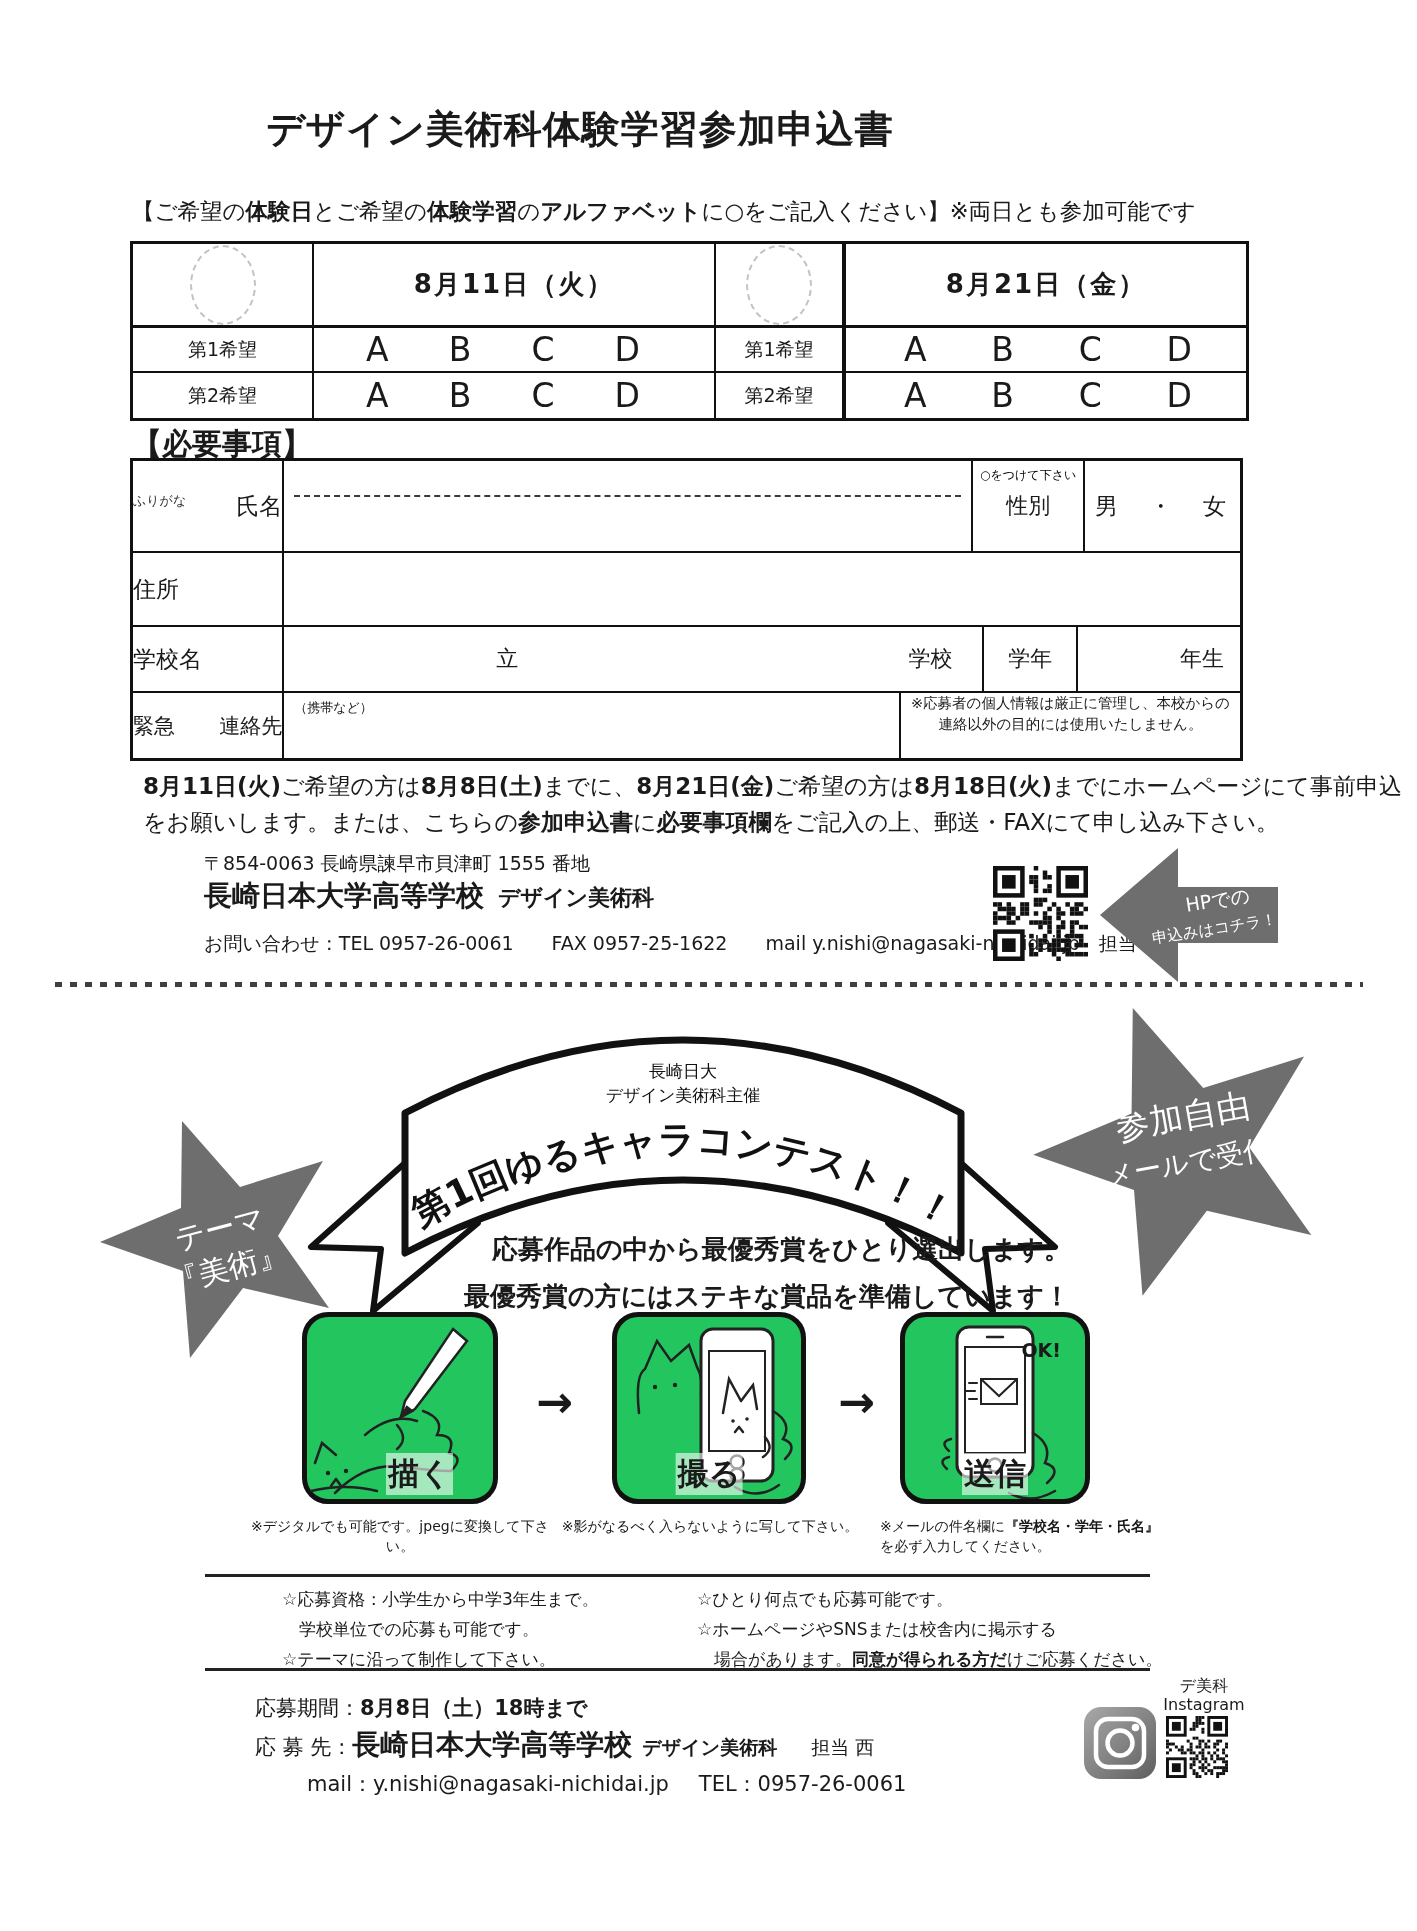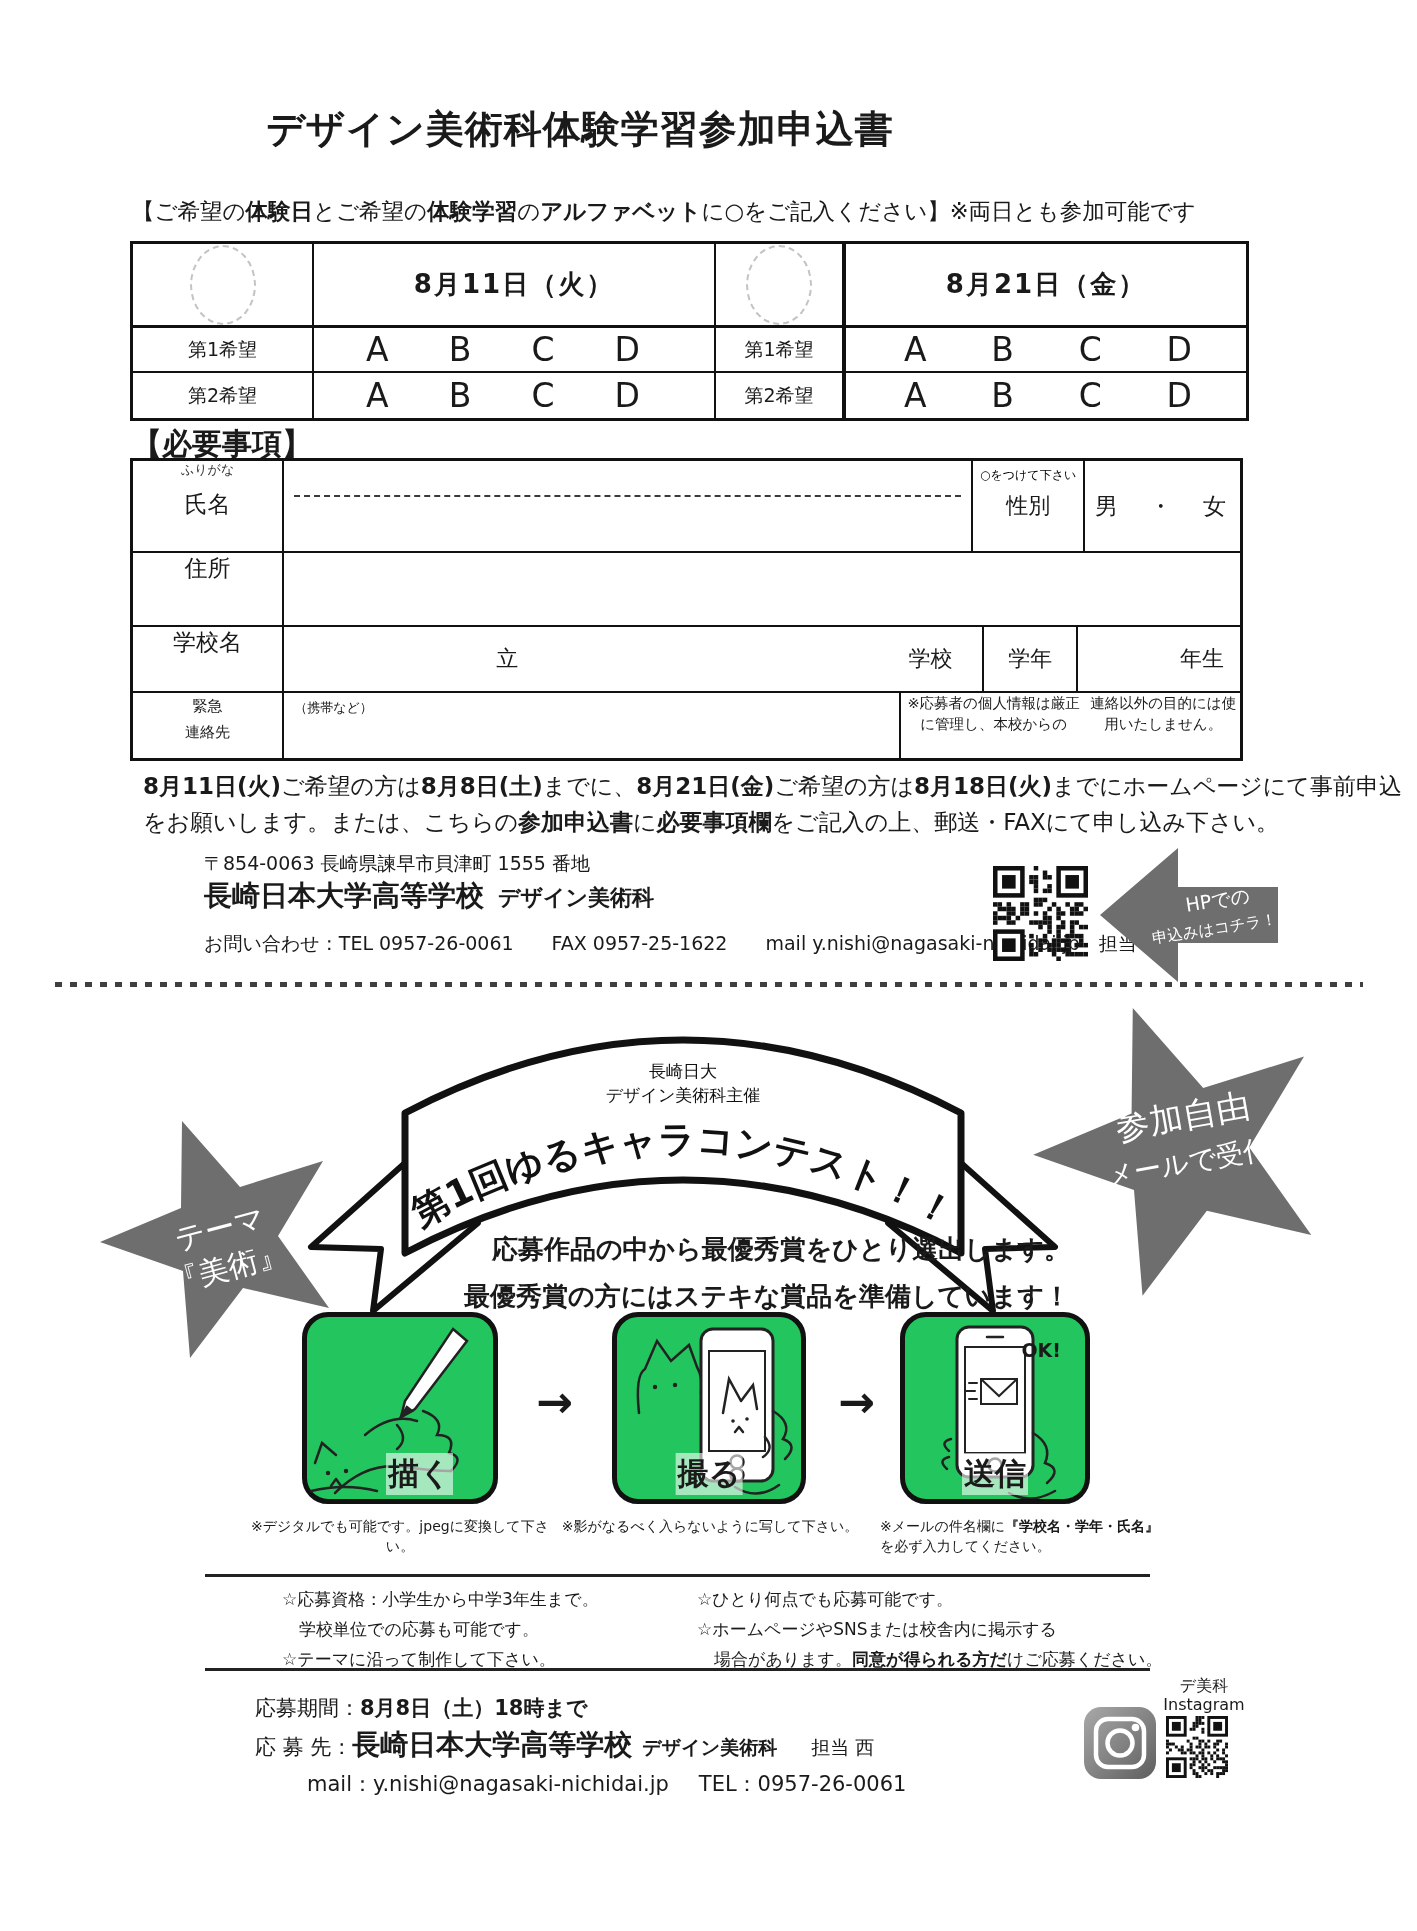--- a/index.html
+++ b/index.html
@@ -26,29 +26,29 @@
   .opts{justify-content:space-between;font-size:33px;font-weight:500}
   .opts.ol{padding:0 74px 0 52px}
   .opts.or{padding:0 54px 0 58px}
   
   .seclab{left:132px;top:424px;font-size:30px;font-weight:600}
   .ftab{left:130px;top:458px;width:1113px;border:3px solid #111;box-sizing:border-box;background:#fff}
   .frow{display:flex;border-top:2px solid #111;box-sizing:border-box}
   .frow.first{border-top:none}
   .fc{border-left:2px solid #111;box-sizing:border-box;position:relative;background:#fff}
   .fc.nol{border-left:none}
-  .flab{width:150px;display:flex;flex-direction:column;align-items:center;justify-content:flex-start;font-size:23px}
+  .flab{width:150px;display:flex;flex-direction:row;align-items:center;justify-content:space-between;font-size:23px}
   .furi{font-size:13px;color:#333;margin-bottom:10px}
   .dashline{position:absolute;top:34px;left:10px;right:10px;border-bottom:2px dashed #3a3a3a}
   .circlehint{position:absolute;top:6px;left:0;right:0;text-align:center;font-size:12px;color:#000000}
   .gcell{display:flex;align-items:center;justify-content:center;font-size:22px}
   .mw{font-size:23px;letter-spacing:4px}
   .schooltxt{position:absolute;top:50%;transform:translateY(-50%);font-size:22px}
   .phonehint{position:absolute;top:6px;left:10px;font-size:13px;color:#222}
-  .privacy{display:flex;justify-content:flex-start;text-align:center;font-size:14.5px;line-height:21px}
+  .privacy{display:flex;flex-direction:column;justify-content:flex-start;text-align:center;font-size:14.5px;line-height:21px}
   
   .deadline{left:143px;top:768px;width:1150px;font-size:23px;line-height:36px;white-space:nowrap}
   
   .addr{left:204px;top:851px;font-size:19px}
   .schoolline{left:204px;top:877px;display:flex;align-items:baseline;gap:14px}
   .schoolname{font-size:28px;font-weight:700}
   .dept{font-size:22px;font-weight:700}
   .inquiry{left:204px;top:931px;font-size:19px}
   
   .dashdiv{left:55px;top:982px;width:1308px;height:5px;
@@ -152,21 +152,21 @@
       <span class="schooltxt" style="left:212px">立</span>
       <span class="schooltxt" style="right:30px">学校</span>
     </div>
     <div class="fc gcell" style="width:94px">学年</div>
     <div class="fc" style="width:165px">
       <span class="schooltxt" style="right:16px">年生</span>
     </div>
   </div>
 
   <div class="frow" style="height:67px">
-    <div class="fc nol flab" style="font-size:15px;line-height:26px">
+    <div class="fc nol flab" style="font-size:21px;line-height:26px">
       <span>緊急</span>
       <span>連絡先</span>
     </div>
     <div class="fc" style="width:620px">
       <span class="phonehint">（携帯など）</span>
     </div>
     <div class="fc privacy" style="width:343px">
       <span>※応募者の個人情報は厳正に管理し、本校からの</span>
       <span>連絡以外の目的には使用いたしません。</span>
     </div>

